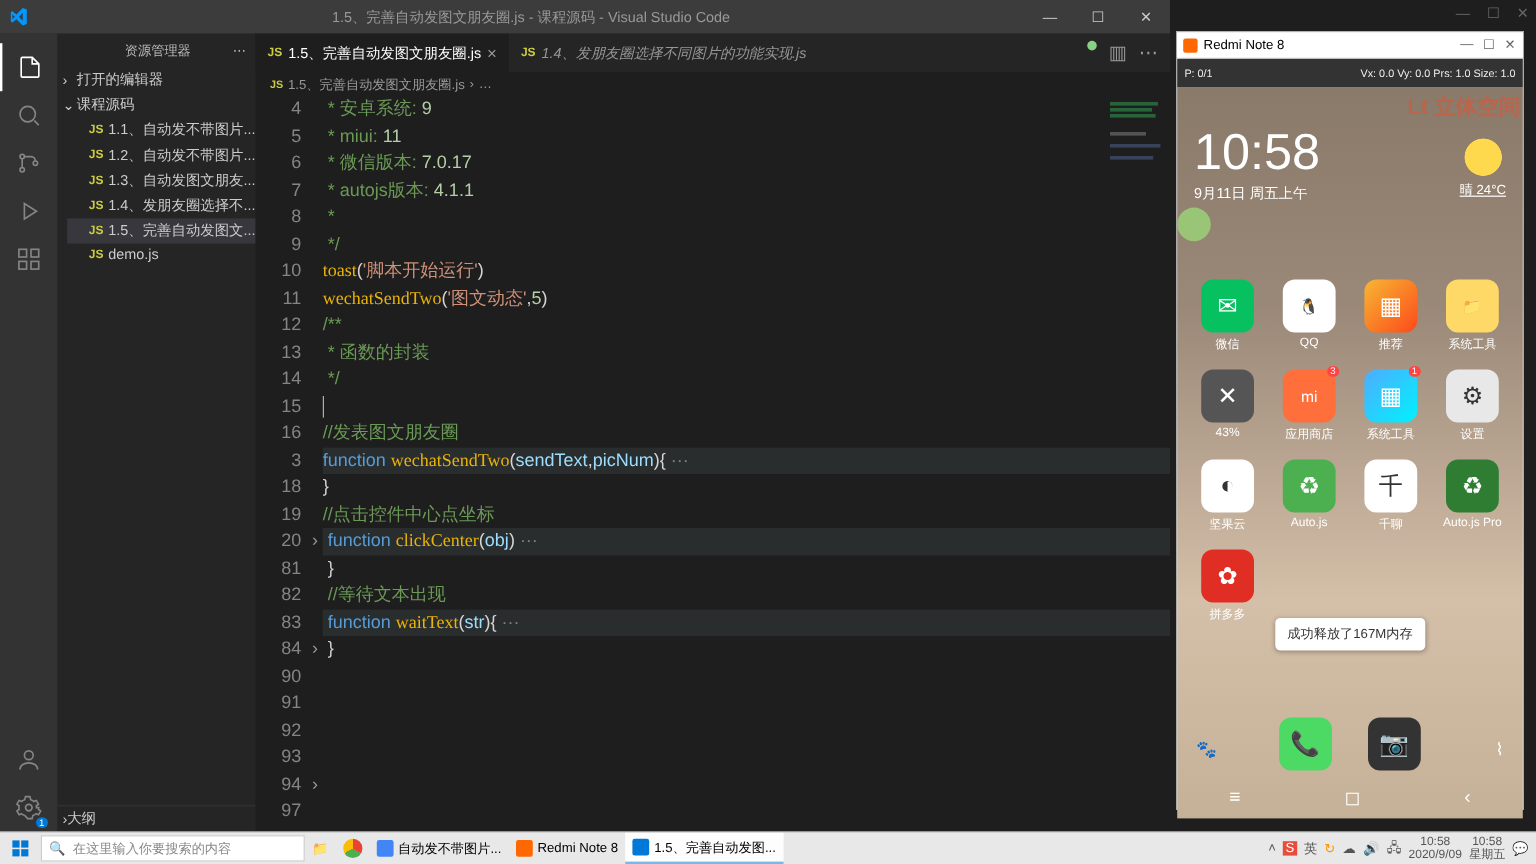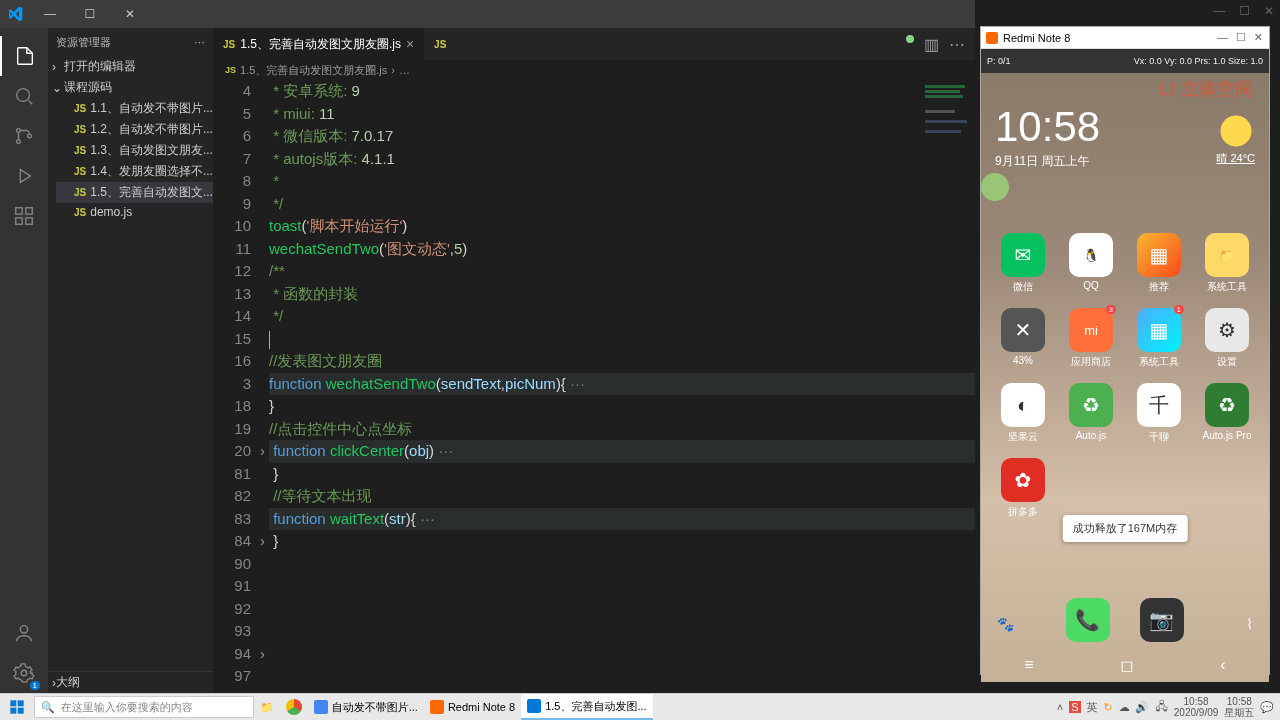--- a/index.html
+++ b/index.html
@@ -14,21 +14,21 @@
 .titlebar .winctrl{display:flex;}
 .titlebar .winctrl span{width:40px;text-align:center;cursor:pointer;}
 
 .wbody{flex:1;display:flex;overflow:hidden;}
 .activitybar{width:48px;background:#333;display:flex;flex-direction:column;align-items:center;padding-top:8px;}
 .activitybar .aicon{width:48px;height:40px;display:flex;justify-content:center;align-items:center;color:#858585;cursor:pointer;}
 .activitybar .aicon.active{color:#fff;border-left:2px solid #fff;}
 .activitybar .spacer{flex:1;}
 
 .sidebar{width:165px;background:#252526;color:#ccc;display:flex;flex-direction:column;font-size:12px;}
-.sidebar .head{height:28px;display:flex;align-items:center;padding:0 8px;justify-content:space-between;color:#bbb;font-size:11px;}
+.sidebar .head{height:28px;display:flex;align-items:center;padding:0 8px;justify-content:space-between;color:#bbb;font-size:11px;margin-left:48px;}
 .sidebar .sec{padding:2px 4px;display:flex;align-items:center;}
 .sidebar .sec .chev{width:12px;}
 .sidebar .tree{padding-left:8px;}
 .sidebar .file{padding:2px 4px 2px 18px;display:flex;align-items:center;white-space:nowrap;overflow:hidden;text-overflow:ellipsis;cursor:pointer;}
 .sidebar .file.selected{background:#37373d;}
 .sidebar .js{color:#cbcb41;margin-right:4px;font-size:10px;font-weight:bold;}
 .sidebar .outline{border-top:1px solid #333;padding:2px 4px;display:flex;align-items:center;margin-top:auto;}
 
 .editor{flex:1;display:flex;flex-direction:column;background:#1e1e1e;overflow:hidden;}
 .tabs{height:32px;background:#252526;display:flex;align-items:center;}
@@ -41,21 +41,21 @@
 .breadcrumb{height:20px;padding:0 12px;font-size:11px;color:#999;display:flex;align-items:center;gap:4px;}
 .breadcrumb .js{color:#cbcb41;font-size:9px;font-weight:bold;}
 
 .code{flex:1;display:flex;font-family:Consolas,monospace;font-size:15px;position:relative;overflow:hidden;}
 .gutter{width:56px;text-align:right;color:#858585;padding-right:18px;line-height:22.5px;user-select:none;}
 .gutter .fold{position:relative;}
 .gutter .fold::after{content:"›";position:absolute;right:-14px;color:#999;}
 .lines{flex:1;line-height:22.5px;white-space:pre;color:#d4d4d4;}
 .c-comment{color:#6a9955;}
 .c-num{color:#b5cea8;}
-.c-fn{color:#22c55e;}
+.c-fn{color:#eab308;font-family:Liberation Serif, serif;}
 .c-str{color:#ce9178;}
 .c-kw{color:#569cd6;}
 .c-param{color:#9cdcfe;}
 .c-dim{color:#808080;}
 .highlight{background:#2a2d2e;display:inline-block;width:100%;}
 .cursor{display:inline-block;width:1px;height:18px;background:#aeafad;vertical-align:middle;}
 .minimap{position:absolute;right:0;top:0;width:55px;height:100%;opacity:.5;}
 
 .statusbar{height:20px;background:#007acc;color:#fff;font-size:11px;display:flex;align-items:center;padding:0 6px;}
 .statusbar span{padding:0 5px;}
@@ -63,21 +63,21 @@
 
 
 .phone-window{position:absolute;left:980px;top:26px;width:290px;height:649px;background:#fff;border:1px solid #aaa;}
 .phone-title{height:22px;background:#fff;display:flex;align-items:center;font-size:11px;border-bottom:1px solid #ddd;}
 .phone-title .micon{width:12px;height:12px;background:#ff6700;border-radius:2px;margin:0 5px;}
 .phone-title .wctrl{margin-left:auto;display:flex;gap:8px;padding-right:6px;color:#666;}
 .phone-bar{height:16px;background:#333;color:#eee;font-size:9px;display:flex;align-items:center;padding:12px 4px;justify-content:space-between;}
 .phone-bar span{padding:0 2px;}
 
 .phone-screen{position:relative;height:calc(100% - 38px);background:linear-gradient(180deg,#8a7a6a 0%,#9a8878 30%,#d4bfa8 70%,#c5b098 100%);overflow:hidden;}
-.watermark{position:absolute;top:4px;right:16px;font-size:18px;color:rgba(210,90,60,.7);font-weight:bold;}
+.watermark{position:absolute;top:4px;right:2px;font-size:18px;color:rgba(210,90,60,.7);font-weight:bold;}
 .clock-area{position:absolute;top:30px;left:14px;color:#fff;}
 .clock-area .time{font-size:42px;font-weight:300;}
 .clock-area .date{font-size:12px;margin-top:2px;}
 .weather{position:absolute;top:40px;right:14px;color:#fff;text-align:center;}
 .weather .sun{width:36px;height:36px;background:radial-gradient(circle,#ffd94d 60%,transparent 62%);border-radius:50%;margin:0 auto;}
 .weather .temp{font-size:11px;margin-top:2px;text-decoration:underline;}
 
 .app-grid{position:absolute;top:160px;left:0;right:0;padding:0 12px;display:grid;grid-template-columns:repeat(4,1fr);gap:14px 8px;}
 .app{display:flex;flex-direction:column;align-items:center;}
 .app .icon{width:44px;height:44px;border-radius:10px;display:flex;justify-content:center;align-items:center;font-size:20px;position:relative;}
@@ -114,20 +114,21 @@
   <span>✕</span>
 </div>
 
 <div class="vscode">
   <div class="titlebar">
     <div class="vslogo">
       <svg width="16" height="16" viewBox="0 0 24 24">
           <path fill="#0098ff" d="M23 3l-5-2-8 8-5-4-2 1v12l2 1 5-4 8 8 5-2V3zM5 15V9l3 3-3 3zm13 2l-5-5 5-5v10z"></path>
         </svg>
     </div>
+    <div class="title">1.5、完善自动发图文朋友圈.js - 课程源码 - Visual Studio Code</div>
     <div class="winctrl">
       <span>—</span>
       <span>☐</span>
       <span>✕</span>
     </div>
   </div>
   <div class="wbody">
     <div class="activitybar">
       <div class="aicon active">
           <svg width="22" height="22" viewBox="0 0 24 24" fill="none" stroke="currentColor" stroke-width="1.5">
@@ -208,20 +209,21 @@
     <div class="editor">
       <div class="tabs" id="tabs">
 
         <div class="tab active">
             <span class="js">JS</span>
             <span style="font-style:normal">1.5、完善自动发图文朋友圈.js</span>
             <span class="close">×</span>
           </div>
           <div class="tab">
             <span class="js">JS</span>
+            <span style="font-style:italic">1.4、发朋友圈选择不同图片的功能实现.js</span>
           </div>
           <div class="right">
           <div class="dot"></div>
           <span>▥</span>
           <span>⋯</span>
         </div>
       </div>
       <div class="breadcrumb">
         <span class="js">JS</span>
         <span>1.5、完善自动发图文朋友圈.js</span>

